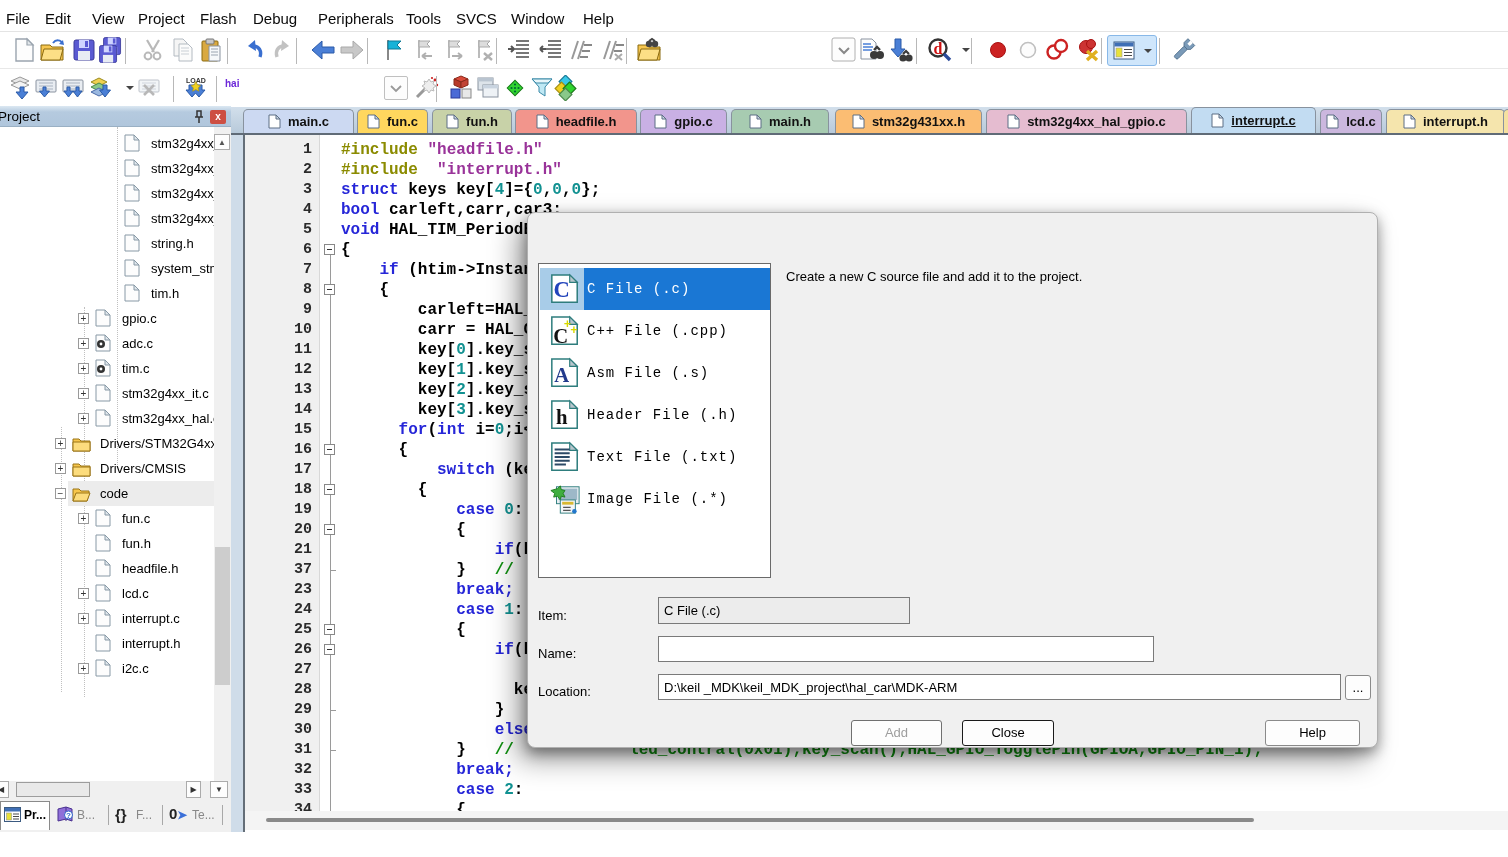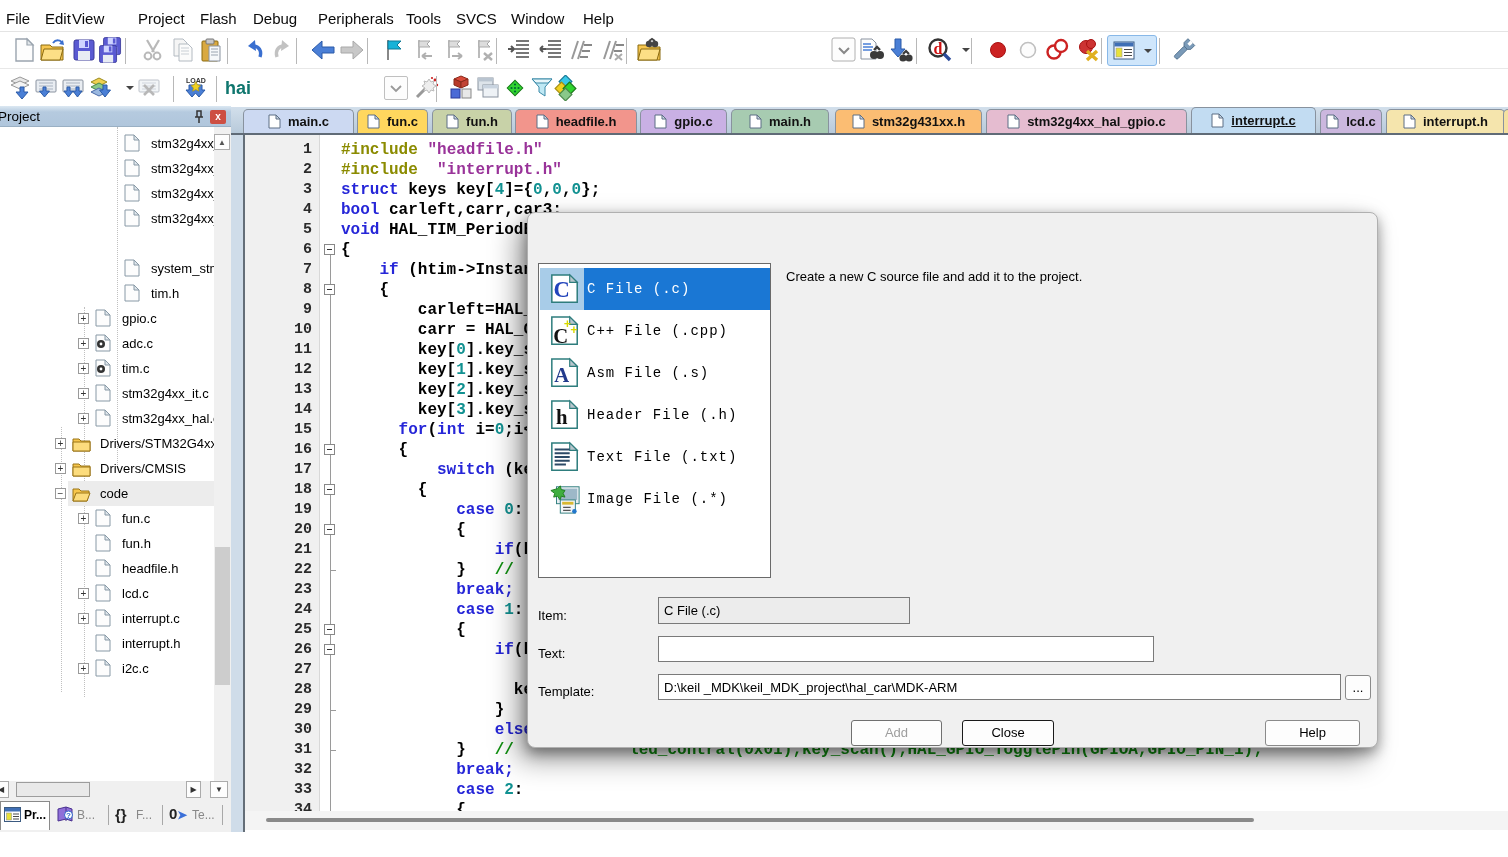--- a/index.html
+++ b/index.html
@@ -76,21 +76,21 @@
   .fld { position:absolute; border:1px solid #7a7a7a; background:#fff; font-size:13px; color:#000; }
   .btn { position:absolute; height:26px; background:#fdfdfd; border:1px solid #8a8a8a; border-radius:3px;
      font-size:13px; color:#000; text-align:center; line-height:24px; }
 </style>
 </head>
 <body>
 <div id="app">
   <div id="menubar">
     <span style="left:6px">File</span>
       <span style="left:45px">Edit</span>
-      <span style="left:72px">View</span>
+      <span style="left:92px">View</span>
     <span style="left:138px">Project</span>
       <span style="left:200px">Flash</span>
       <span style="left:253px">Debug</span>
     <span style="left:318px">Peripherals</span>
       <span style="left:406px">Tools</span>
       <span style="left:456px">SVCS</span>
     <span style="left:511px">Window</span>
       <span style="left:583px">Help</span>
   </div>
   <div id="tb1">
@@ -337,21 +337,21 @@
         </svg></div>
     <div class="ticon" style="left:553px;width:26px"><svg viewBox="0 0 26 26">
           <rect x="8" y="2" width="9" height="9" transform="rotate(45 12.5 6.5)" fill="#38c8e8" stroke="#1a7a98" stroke-width="1.2"></rect>
           <rect x="4" y="9" width="9" height="9" transform="rotate(45 8.5 13.5)" fill="#f0d020" stroke="#a89010" stroke-width="1.2"></rect>
           <rect x="12" y="9" width="9" height="9" transform="rotate(45 16.5 13.5)" fill="#2fd42f" stroke="#1a7a1a" stroke-width="1.2"></rect>
           <rect x="8" y="15" width="9" height="9" transform="rotate(45 12.5 19.5)" fill="#8ac88a" stroke="#4a8a4a" stroke-width="1.2"></rect>
         </svg></div>
     <div class="tsep" style="left:173px"></div>
     <div class="tsep" style="left:216px"></div>
     <div class="tsep" style="left:436px"></div>
-    <div style="position:absolute;left:225px;top:8px;font-size:18px;font-weight:bold;color:#0f766e;font-family:'Liberation Sans'">hai</div>
+    <div style="position:absolute;left:225px;top:8px;font-size:10px;font-weight:bold;color:#6d28d9;font-family:'Liberation Sans'">hai</div>
     <div style="position:absolute;left:384px;top:6px;width:24px;height:24px;background:#fdfdfd;border:1px solid #c0c0c0;border-radius:2px">
         <svg style="position:absolute;left:4px;top:6px;width:14px;height:12px" viewBox="0 0 14 12">
           <path d="M2 3l5 5 5-5" stroke="#999" stroke-width="1.8" fill="none"></path>
         </svg>
       </div>
   </div>
   <div id="lpanel">
     <div id="lphead">
         <span style="position:absolute;left:-2px;top:3px">Project</span>
       <svg style="position:absolute;left:193px;top:4px;width:12px;height:14px" viewBox="0 0 12 14">
@@ -383,20 +383,27 @@
             <path d="M10 1l5 5h-5z" fill="#dfe6ec" stroke="#8899a6" stroke-width="1"></path>
           </svg>
           <span class="lab" style="left:151px;">stm32g4xx_</span>
         </div>
       <div class="trow" style="top:79px;">
           <svg class="ficon" style="left:124px" viewBox="0 0 16 18">
             <path d="M1 1h9l5 5v11H1z" fill="#fdfdfd" stroke="#8899a6" stroke-width="1"></path>
             <path d="M10 1l5 5h-5z" fill="#dfe6ec" stroke="#8899a6" stroke-width="1"></path>
           </svg>
           <span class="lab" style="left:151px;">stm32g4xx_</span>
+        </div>
+      <div class="trow" style="top:104px;">
+          <svg class="ficon" style="left:124px" viewBox="0 0 16 18">
+            <path d="M1 1h9l5 5v11H1z" fill="#fdfdfd" stroke="#8899a6" stroke-width="1"></path>
+            <path d="M10 1l5 5h-5z" fill="#dfe6ec" stroke="#8899a6" stroke-width="1"></path>
+          </svg>
+          <span class="lab" style="left:151px;">string.h</span>
         </div>
       <div class="trow" style="top:129px;">
           <svg class="ficon" style="left:124px" viewBox="0 0 16 18">
             <path d="M1 1h9l5 5v11H1z" fill="#fdfdfd" stroke="#8899a6" stroke-width="1"></path>
             <path d="M10 1l5 5h-5z" fill="#dfe6ec" stroke="#8899a6" stroke-width="1"></path>
           </svg>
           <span class="lab" style="left:151px;">system_stm</span>
         </div>
       <div class="trow" style="top:154px;">
           <svg class="ficon" style="left:124px" viewBox="0 0 16 18">
@@ -632,21 +639,21 @@
         <div class="ln" style="top:225px">12</div>
         <div class="ln" style="top:245px">13</div>
         <div class="ln" style="top:265px">14</div>
         <div class="ln" style="top:285px">15</div>
         <div class="ln" style="top:305px">16</div>
         <div class="ln" style="top:325px">17</div>
         <div class="ln" style="top:345px">18</div>
         <div class="ln" style="top:365px">19</div>
         <div class="ln" style="top:385px">20</div>
         <div class="ln" style="top:405px">21</div>
-        <div class="ln" style="top:425px">22</div>
+        <div class="ln" style="top:425px">37</div>
         <div class="ln" style="top:445px">23</div>
         <div class="ln" style="top:465px">24</div>
         <div class="ln" style="top:485px">25</div>
         <div class="ln" style="top:505px">26</div>
         <div class="ln" style="top:525px">27</div>
         <div class="ln" style="top:545px">28</div>
         <div class="ln" style="top:565px">29</div>
         <div class="ln" style="top:585px">30</div>
         <div class="ln" style="top:605px">31</div>
         <div class="ln" style="top:625px">32</div>
@@ -759,23 +766,23 @@
               <path d="M22 2l8 8h-8z" fill="#b9c6cc" stroke="#2e7d7d" stroke-width="1.2"></path>
               <path d="M6 9h16M6 13h16M6 17h16M6 21h16M6 25h12" stroke="#2c4a66" stroke-width="2.2"></path>
             </svg></div>
           <div class="dtext">Text File (.txt)</div>
         </div>
     </div>
     <div class="fldlab" style="left:10px;top:395px">Item:</div>
     <div class="fld" style="left:130px;top:384px;width:252px;height:27px;background:#ececec">
         <span style="position:absolute;left:5px;top:5px">C File (.c)</span>
       </div>
-    <div class="fldlab" style="left:10px;top:433px">Text:</div>
+    <div class="fldlab" style="left:10px;top:433px">Name:</div>
     <div class="fld" style="left:130px;top:423px;width:496px;height:26px"></div>
-    <div class="fldlab" style="left:10px;top:471px">Template:</div>
+    <div class="fldlab" style="left:10px;top:471px">Location:</div>
     <div class="fld" style="left:130px;top:461px;width:683px;height:26px">
         <span style="position:absolute;left:5px;top:5px">D:\keil _MDK\keil_MDK_project\hal_car\MDK-ARM</span>
       </div>
     <div class="btn" style="left:817px;top:462px;width:26px;height:25px">...</div>
     <div class="btn" style="left:323px;top:507px;width:91px;color:#9d9d9d;border-color:#707070">Add</div>
     <div class="btn" style="left:434px;top:507px;width:92px;border:1.5px solid #1a1a1a">Close</div>
     <div class="btn" style="left:737px;top:507px;width:95px">Help</div>
   </div>
 </div>
 

